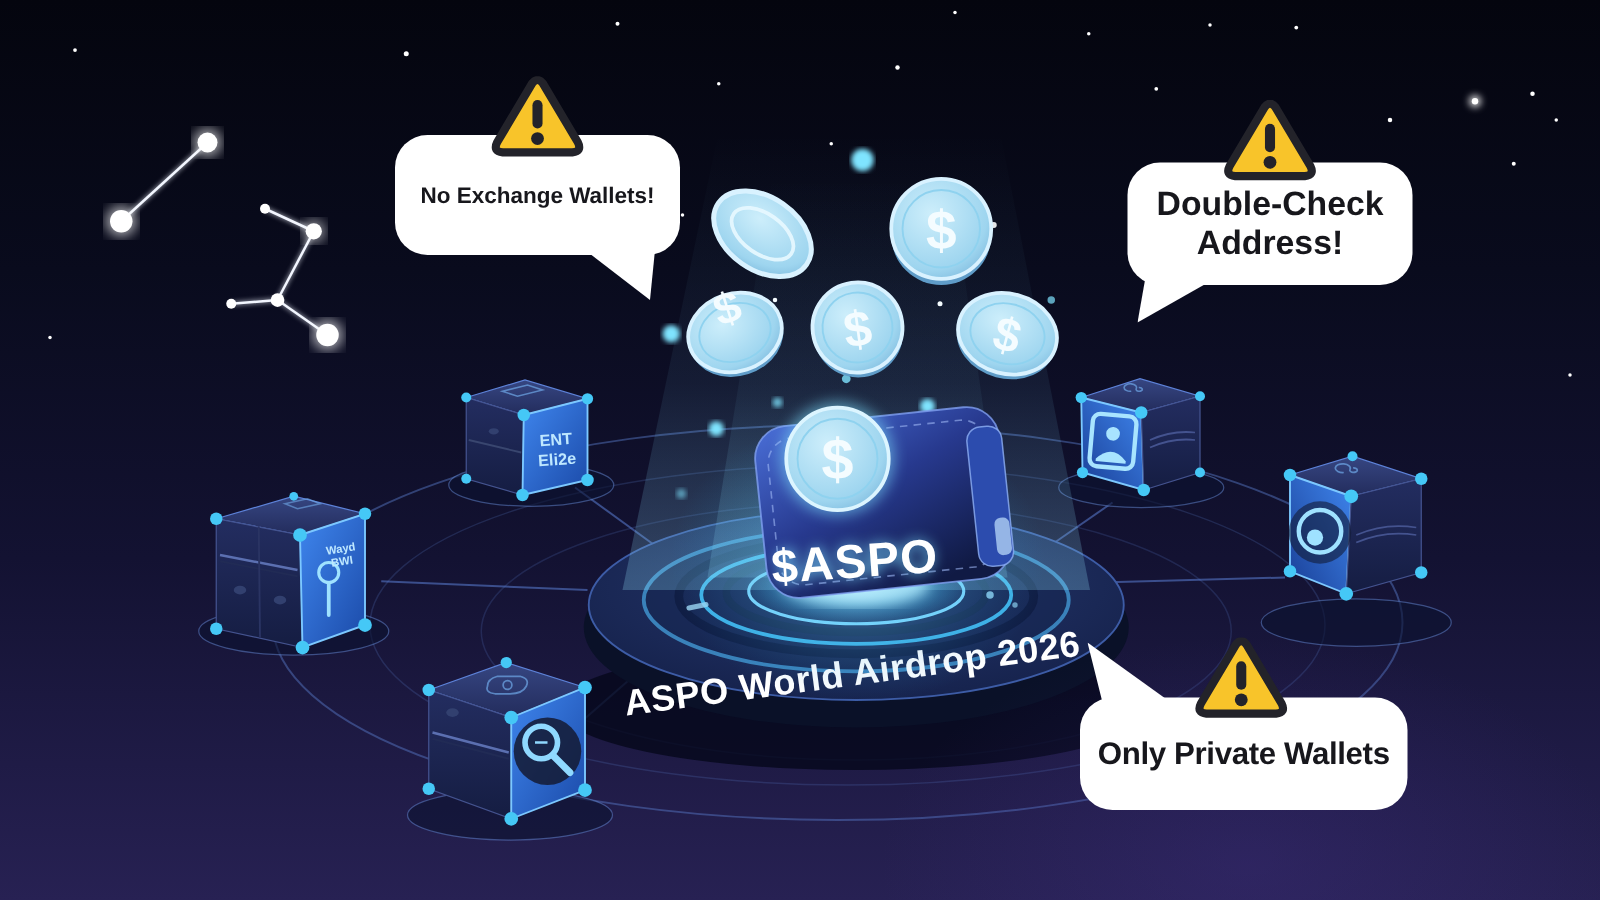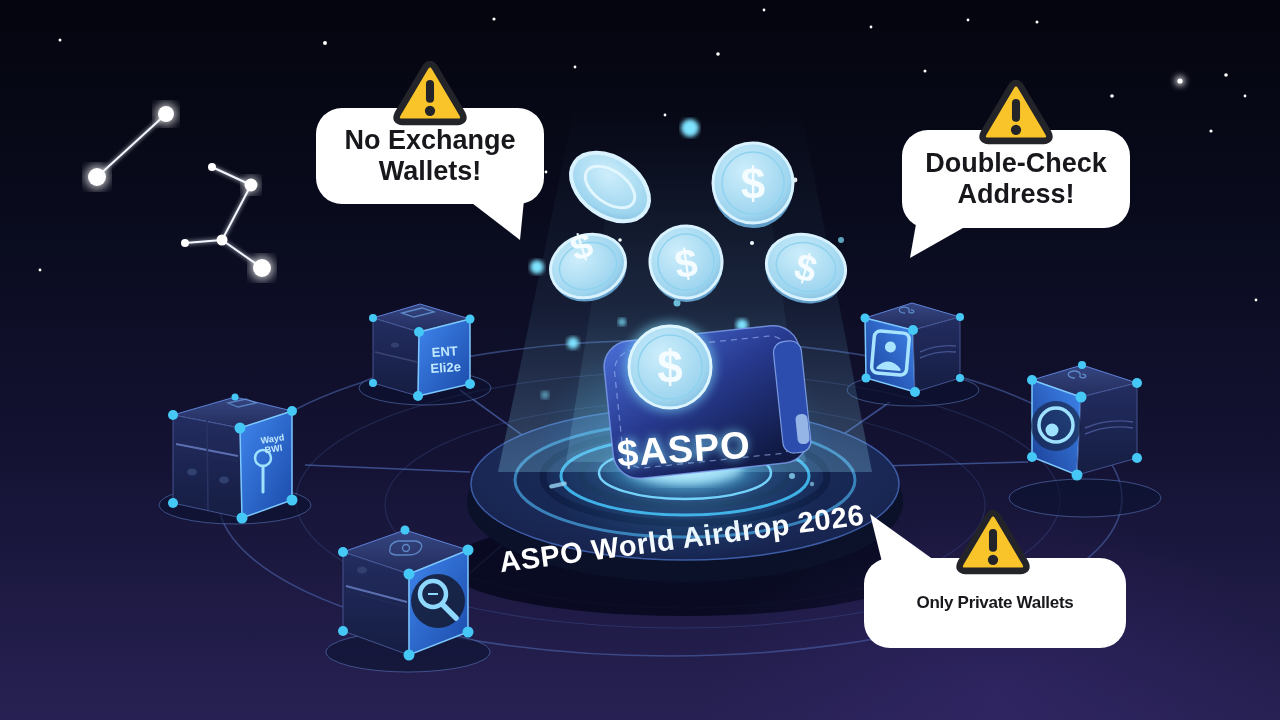--- a/index.html
+++ b/index.html
@@ -14,23 +14,23 @@
     pointer-events:none;
   }
   svg.scene{position:absolute;left:0;top:0;}
   .bubble{
     position:absolute;background:#ffffff;border-radius:26px;
     color:#17171c;font-weight:700;text-align:center;
     display:flex;align-items:center;justify-content:center;
     box-sizing:border-box;padding:8px 14px;line-height:1.16;z-index:20;
   }
   .bubble .txt{width:100%;}
-  .b1{left:316px;top:108px;width:228px;height:96px;font-size:27px;}
+  .b1{left:316px;top:108px;width:228px;height:96px;font-size:18px;}
   .b2{left:902px;top:130px;width:228px;height:98px;font-size:27px;}
-  .b3{left:864px;top:558px;width:262px;height:90px;font-size:17px;letter-spacing:-.3px;}
+  .b3{left:864px;top:558px;width:262px;height:90px;font-size:25px;letter-spacing:-.3px;}
   .tri{position:absolute;z-index:22;}
   .tail{position:absolute;z-index:19;}
 </style>
 </head>
 <body>
 
 <div class="stage">
 
 <svg class="scene" width="1280" height="720" viewBox="0 0 1280 720">
   <defs>

